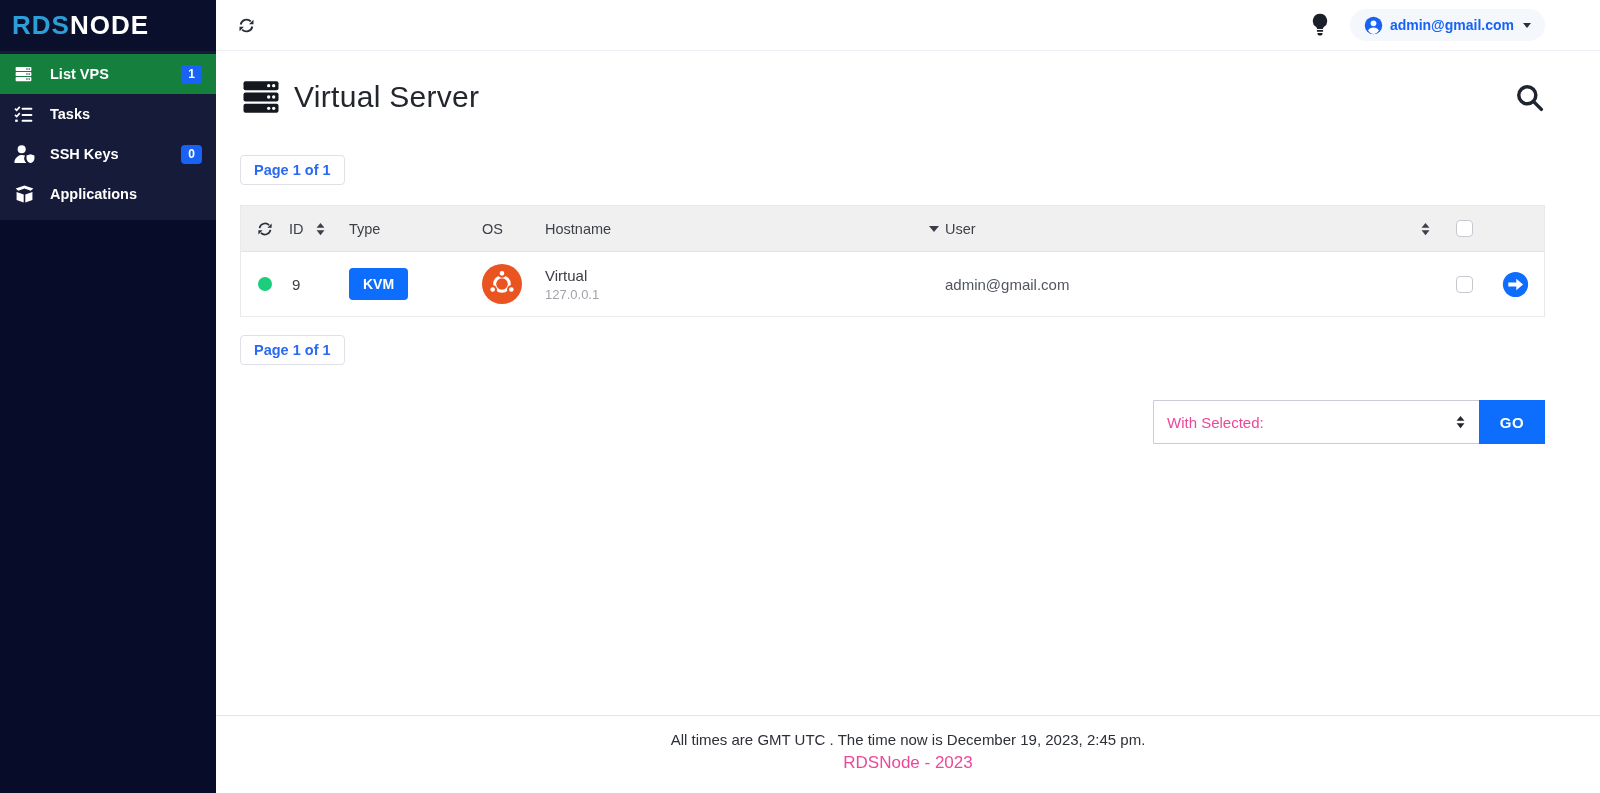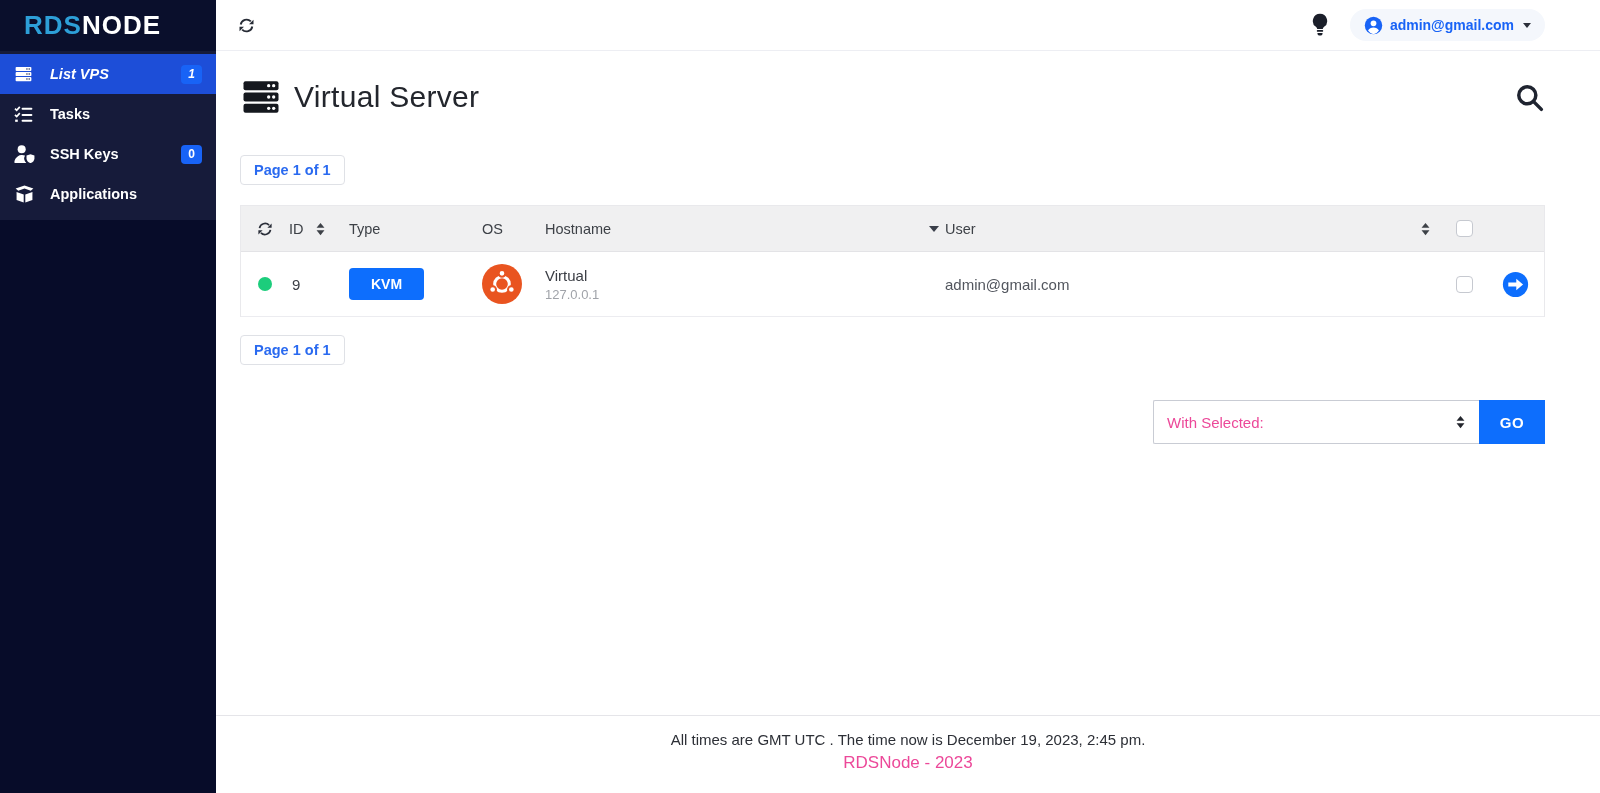--- a/index.html
+++ b/index.html
@@ -2,27 +2,27 @@
 <html><head>
 <meta charset="utf-8">
 <style>
   * { margin:0; padding:0; box-sizing:border-box; }
   html,body { width:1600px; height:793px; overflow:hidden; }
   body { font-family:"Liberation Sans","DejaVu Sans",sans-serif; background:#fff; color:#2c2f36; }
   .app { display:flex; width:1600px; height:793px; }
 
   
   .sidebar { width:216px; height:793px; background:#070c29; flex:none; display:flex; flex-direction:column; }
-  .logo-band { height:51px; display:flex; align-items:center; padding-left:24px; background:#0a0f2c; flex:none; }
+  .logo-band { height:51px; display:flex; align-items:center; padding-left:12px; background:#0a0f2c; flex:none; }
   .logo { font-size:26px; font-weight:800; letter-spacing:1px; font-stretch:condensed; }
   .logo .lp { color:#2d9fd8; }
   .logo .ls { color:#ffffff; }
   .nav { background:#161b3a; padding:3px 0 6px; }
   .nav-item { height:40px; display:flex; align-items:center; padding:0 14px; color:#fff; font-size:14.5px; font-weight:700; cursor:pointer; }
-  .nav-item.active { background:#1d4ed8;font-style:italic; }
+  .nav-item.active { background:#15803d; }
   .nav-icn { width:36px; display:flex; align-items:center; color:#fff; }
   .badge { margin-left:auto; background:#1863f6; color:#fff; border-radius:4px; font-size:12px; font-weight:700; padding:2px 7px; line-height:15px; }
 
   
   .main { flex:1; display:flex; flex-direction:column; min-width:0; }
   .topbar { height:51px; flex:none; display:flex; align-items:center; padding:0 55px 0 22px; border-bottom:1px solid #edeef3; background:#fff; }
   .refresh-btn { color:#262b35; display:flex; align-items:center; cursor:pointer; }
   .topbar-right { margin-left:auto; display:flex; align-items:center; gap:22px; }
   .bulb { color:#1b1f2a; display:flex; cursor:pointer; }
   .user-pill { background:#f4f7fc; border-radius:18px; height:32px; display:flex; align-items:center; gap:7px; padding:0 14px; cursor:pointer; }
@@ -42,21 +42,21 @@
   .t-head { background:#f0f0f1; height:46px; font-size:14.5px; color:#3d4147; border-bottom:1px solid #e3e3e6; }
   .t-row { background:#fff; height:65px; border-bottom:1px solid #ececf0; }
   .c { display:flex; align-items:center; }
   .c-center { justify-content:center; }
   .hdr-id { gap:11px; }
   .sort-ud { color:#3d4147; display:flex; }
   .hostname-head { justify-content:space-between; padding-right:6px; }
   .caret-desc { color:#3a3f4a; display:flex; }
   .checkbox { width:17px; height:17px; border:1px solid #c6c9d0; border-radius:4px; background:#fff; cursor:pointer; }
   .status-dot { width:14px; height:14px; border-radius:50%; background:#1ccd7c; }
-  .kvm-btn { background:#0d6efd; color:#fff; font-weight:700; font-size:14px; border:none; border-radius:4px; padding:8px 22px; cursor:pointer; }
+  .kvm-btn { background:#0d6efd; color:#fff; font-weight:700; font-size:14px; border:none; border-radius:4px; padding:8px 14px; cursor:pointer; }
   .host-cell { display:flex; flex-direction:column; justify-content:center; gap:3px; }
   .host-name { font-size:15px; color:#3a3d44; }
   .host-ip { font-size:13px; color:#a0a3a9; }
   .user-cell { font-size:15px; color:#52565e; }
   .id-cell { font-size:15px; color:#3a3d44; padding-left:3px; }
   .row-action { display:flex; cursor:pointer; }
 
   
   .bulk-bar { margin-top:35px; display:flex; justify-content:flex-end; }
   .select-group { display:flex; width:392px; height:44px; }

